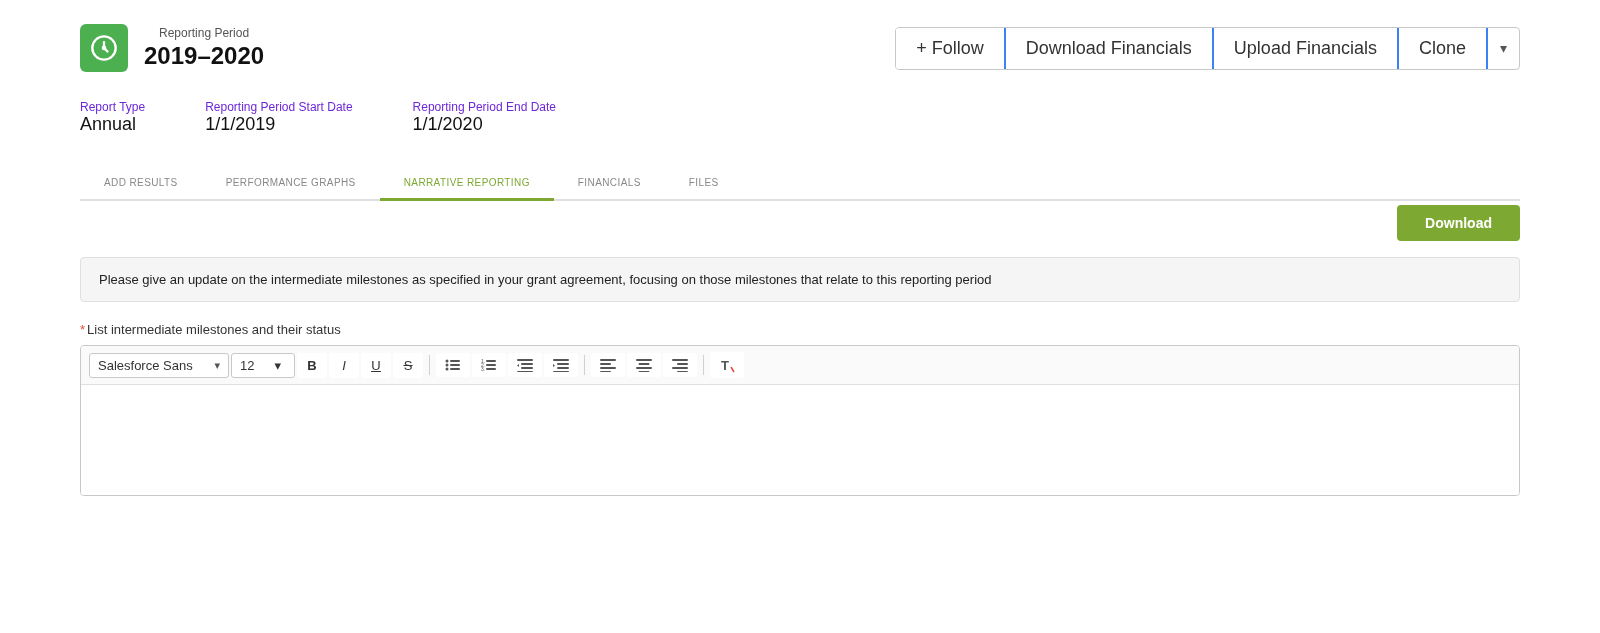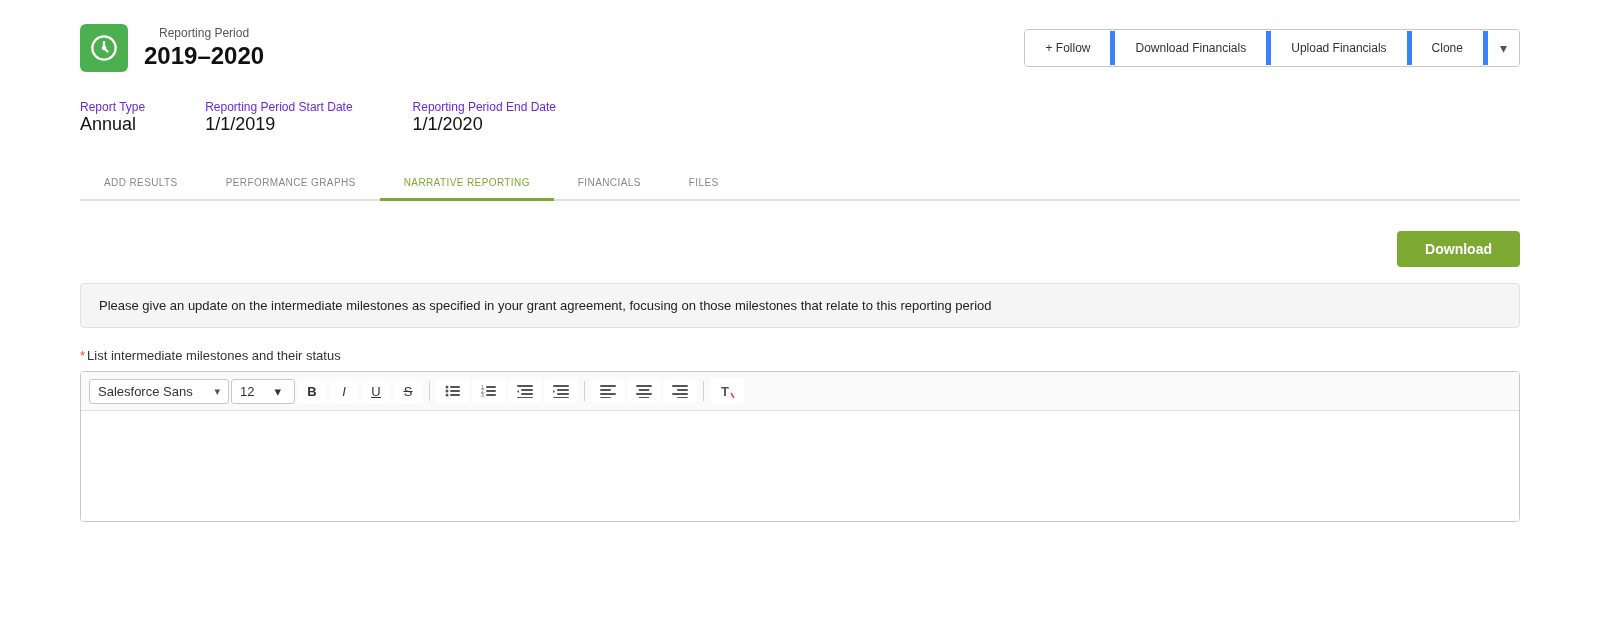--- a/index.html
+++ b/index.html
@@ -60,23 +60,23 @@
       display: flex;
       align-items: center;
       gap: 0;
       border: 1px solid #c8c8c8;
       border-radius: 4px;
       overflow: hidden;
     }
     .header-btn {
       background: #fff;
       border: none;
-      border-right: 5px solid #3b82f6;
+      border-right: 2px solid #3b82f6;
       padding: 10px 20px;
-      font-size: 12px;
+      font-size: 18px;
       color: #333;
       cursor: pointer;
       white-space: nowrap;
     }
     .header-btn:last-child {
       border-right: none;
     }
     .header-btn.follow {
       display: flex;
       align-items: center;
@@ -131,21 +131,21 @@
       border-right: none;
       text-transform: uppercase;
     }
     .tab.active {
       color: #7da832;
       border-bottom: 3px solid #7da832;
     }
 
     
     .tab-content {
-      padding: 30px 0 0 0;
+      padding: 4px 0 0 0;
     }
 
     
     .download-bar {
       display: flex;
       justify-content: flex-end;
       margin-bottom: 16px;
     }
     .btn-download {
       background: #7da832;

